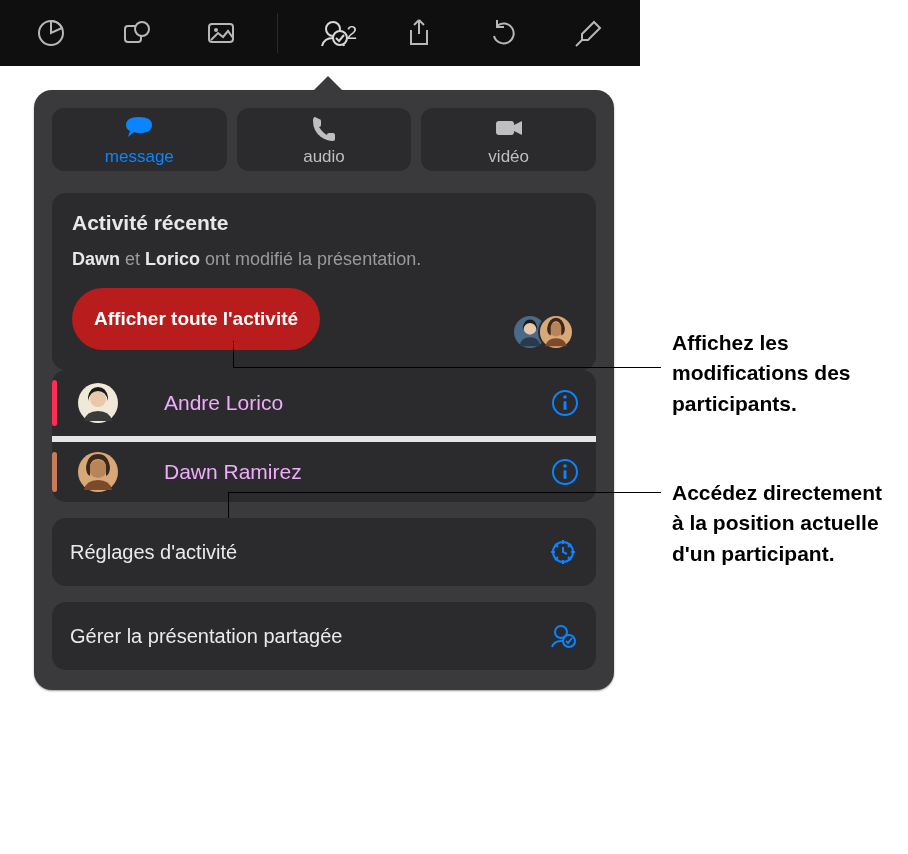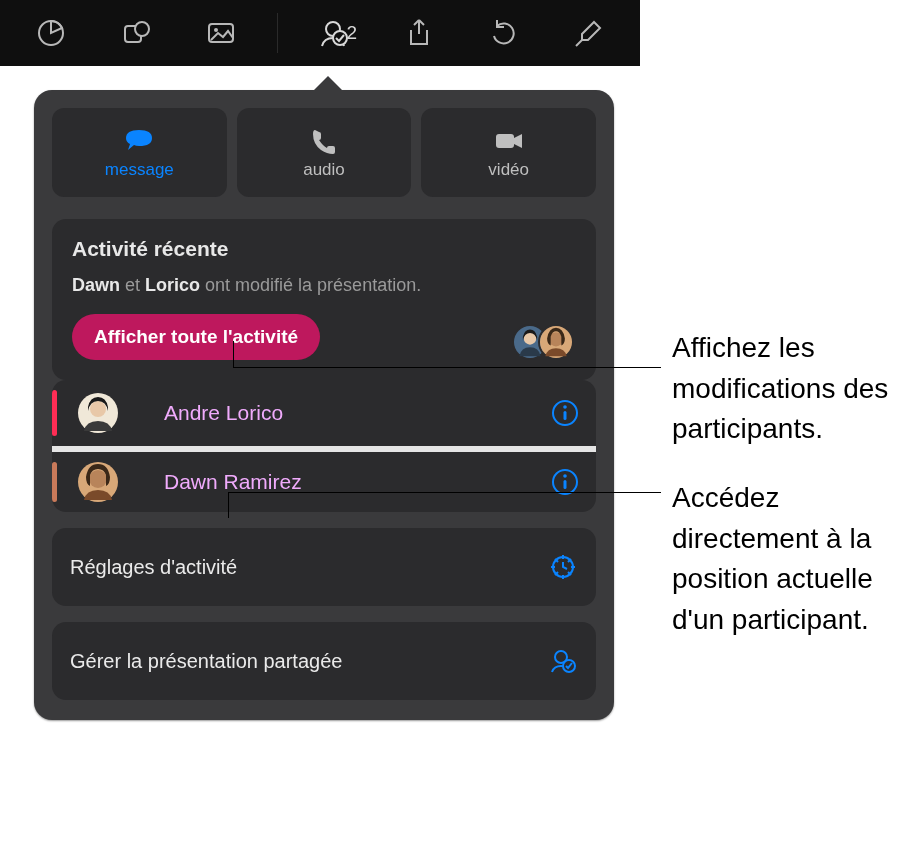--- a/index.html
+++ b/index.html
@@ -31,38 +31,38 @@
     box-shadow: 0 1px 2px rgba(0,0,0,0.4);
   }
   .popover::before {
     content: ""; position: absolute; left: 278px; top: -14px;
     border-left: 16px solid transparent; border-right: 16px solid transparent;
     border-bottom: 16px solid #3a3a3c;
   }
 
   .comm-row { display: flex; gap: 10px; }
   .comm-btn {
-    flex: 1; height: 89px; background: #2b2b2d; border-radius: 12px;
+    flex: 1; height: 63px; background: #2b2b2d; border-radius: 12px;
     display: flex; flex-direction: column; align-items: center; justify-content: center;
     gap: 4px; cursor: pointer;
   }
   .comm-btn svg { width: 34px; height: 30px; }
   .comm-label { font-size: 17px; color: #bfbfbf; }
   .comm-btn.sel .comm-label { color: #0a84ff; }
 
   .activity-card {
     margin-top: 22px; background: #2b2b2d; border-radius: 14px; padding: 18px 20px 20px 20px;
     position: relative;
   }
   .activity-title { color: #e8e8e8; font-size: 21px; font-weight: 600; margin-bottom: 14px; }
   .activity-text { color: #9a9a9a; font-size: 18px; margin-bottom: 18px; }
   .activity-text b { color: #e8e8e8; font-weight: 600; }
   .show-all-btn {
-    display: inline-block; background: #be185d; color: #fff; border: none;
-    font-size: 19px; font-weight: 600; padding: 12px 22px; border-radius: 999px; cursor: pointer;
+    display: inline-block; background: #b91c1c; color: #fff; border: none;
+    font-size: 19px; font-weight: 600; padding: 20px 22px; border-radius: 999px; cursor: pointer;
   }
   .avatar-stack { position: absolute; right: 22px; bottom: 20px; display: flex; }
   .avatar-sm {
     width: 36px; height: 36px; border-radius: 50%; margin-left: -10px;
     border: 2px solid #2b2b2d; display: flex; align-items: center; justify-content: center;
   }
   .avatar-sm svg { width: 100%; height: 100%; }
 
   .participants-heading { color: #a0a0a0; font-size: 17px; margin: 22px 4px 10px 8px; }
   .participants-card { background: #2b2b2d; border-radius: 14px; overflow: hidden; }
@@ -74,31 +74,31 @@
   .presence-bar { position: absolute; left: 0; top: 10px; bottom: 10px; width: 5px; border-radius: 3px; }
   .avatar {
     width: 40px; height: 40px; border-radius: 50%; margin-left: 10px; margin-right: 14px;
     display: flex; align-items: center; justify-content: center; flex-shrink: 0;
   }
   .avatar svg { width: 100%; height: 100%; }
   .participant-name { flex: 1; color: #f0abfc; font-size: 21px; margin-left: 32px; }
   .info-icon { width: 30px; height: 30px; flex-shrink: 0; }
 
   .option-card {
-    margin-top: 16px; background: #2b2b2d; border-radius: 14px; height: 78px;
+    margin-top: 16px; background: #2b2b2d; border-radius: 14px; height: 68px;
     display: flex; align-items: center; padding: 0 18px; cursor: pointer;
   }
   .option-label { flex: 1; color: #eaeaea; font-size: 20px; }
   .option-icon { width: 30px; height: 30px; }
 
   
   .callout-line { position: absolute; background: #000; height: 1px; }
   .callout {
     position: absolute; left: 672px; width: 226px; color: #000;
-    font-size: 28px; line-height: 1.45; font-weight: 400;
+    font-size: 21px; line-height: 1.45; font-weight: 700;
   }
 
 </style>
 </head>
 <body>
 
 <div class="stage">
 
   <div class="toolbar">
     <div class="toolbar-item">

